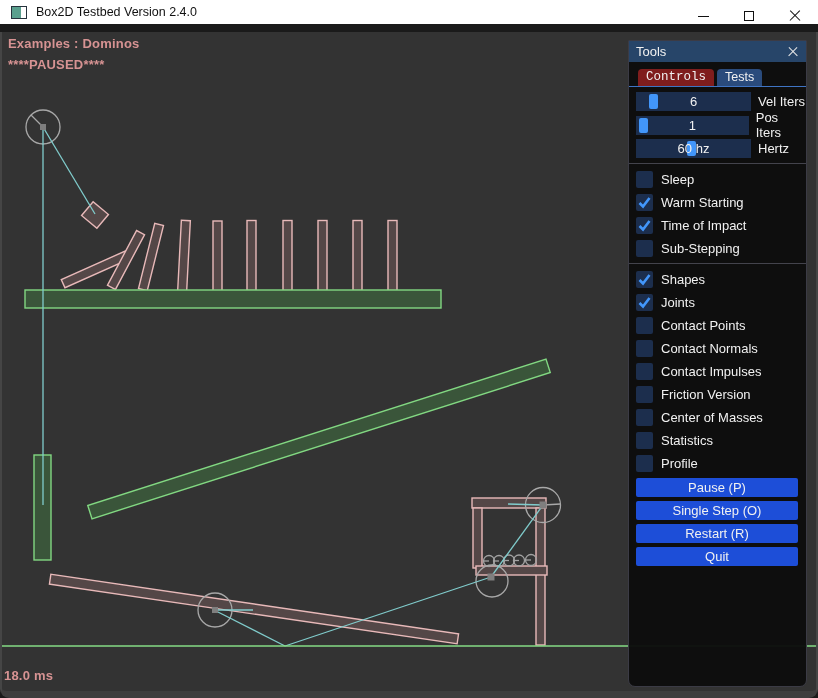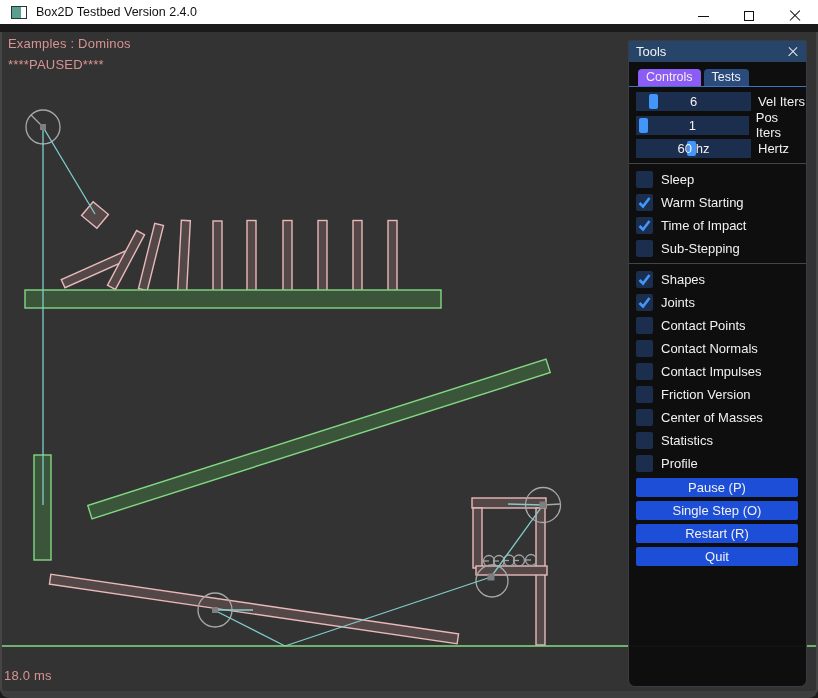--- a/index.html
+++ b/index.html
@@ -19,36 +19,36 @@
   .glyph-max { width:10px; height:10px; border:1.3px solid #111; }
   .glyph-close { position:relative; width:12px; height:12px; }
   .glyph-close:before, .glyph-close:after { content:""; position:absolute; left:-1px; top:5px; width:14px; height:1.4px; background:#111; }
   .glyph-close:before { transform:rotate(45deg); }
   .glyph-close:after { transform:rotate(-45deg); }
 
   
   .canvas { position:absolute; left:2px; top:32px; width:814px; height:659px; background:#333333; }
   .frame-border { position:absolute; left:0; top:32px; width:818px; height:666px; border-left:2px solid #454545; border-right:2px solid #454545; border-bottom:7px solid #3e3e3e; border-radius:0 0 9px 9px; pointer-events:none; }
   .scene-svg { position:absolute; left:0; top:0; }
-  .overlay-text { position:absolute; font-size:13px; color:#d79393; letter-spacing:0.2px; }
+  .overlay-text { position:absolute; font-size:13px; color:#d79393; letter-spacing:0.2px;font-weight:bold; }
   .t-example { left:8px; top:36px; }
   .t-paused  { left:8px; top:57px; }
   .t-ms      { left:4px; top:668px; }
 
   
   .panel { position:absolute; left:628px; top:40px; width:179px; height:647px; background:rgba(12,12,13,0.96); border:1px solid #3b3b45; border-radius:0 0 7px 7px; color:#f1f1f1; font-size:13px; }
   .panel-header { height:21px; background:#274569; display:flex; align-items:center; padding:0 7px;gap:44px; }
   .panel-title { font-size:13px; }
   .panel-close { margin-left:auto; position:relative; width:12px; height:12px; cursor:pointer; }
   .panel-close:before,.panel-close:after { content:""; position:absolute; left:0; top:5px; width:12px; height:1.4px; background:#e8e8e8; }
   .panel-close:before { transform:rotate(45deg); } .panel-close:after { transform:rotate(-45deg); }
 
   .tabbar { margin-top:7px; padding-left:9px; display:flex; gap:3px; position:relative; }
   .tab { height:17px; line-height:17px; padding:0 8px; font-size:12.5px; border-radius:4px 4px 0 0; background:#2a4b7c; cursor:pointer; }
-  .tab.active { background:#8b5cf6; }
+  .tab.active { background:#7f1d1d;font-family:Liberation Mono, monospace; }
   .tab-underline { height:1px; background:#3f74c4; width:100%; }
 
   .panel-body { padding:5px 0 0 7px; }
 
   .slider-row { display:flex; align-items:center; height:19px; margin-bottom:4.5px; }
   .slider-track { position:relative; width:115px; height:19px; background:#1c2e4d; }
   .slider-grab { position:absolute; top:2px; width:9px; height:15px; background:#4296fa; border-radius:2px; }
   .slider-value { position:absolute; inset:0; display:flex; align-items:center; justify-content:center; font-size:13px; }
   .slider-label { margin-left:7px; }
 

